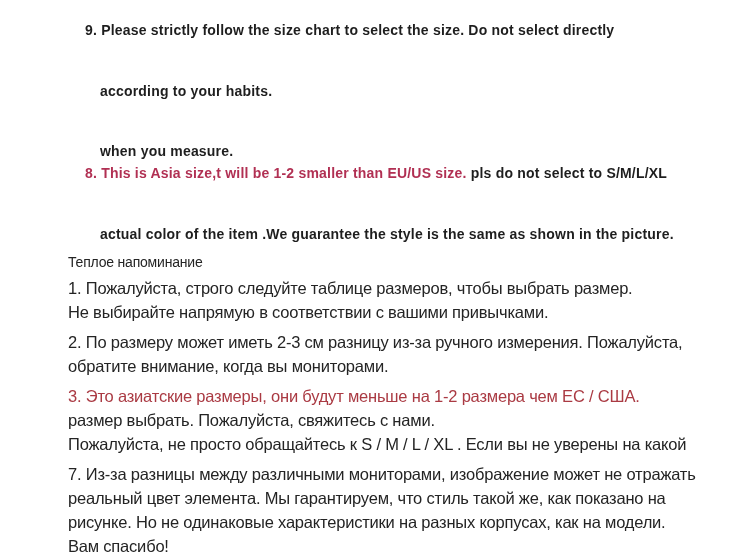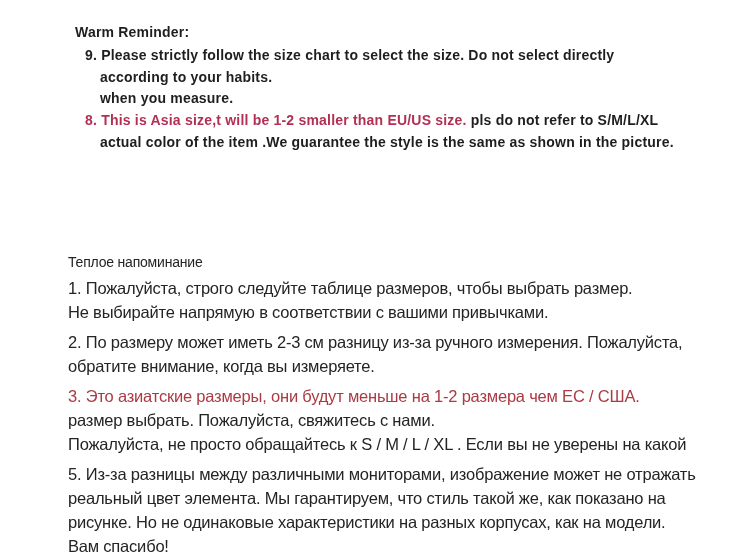--- a/index.html
+++ b/index.html
@@ -19,21 +19,21 @@
     top: 20px;
     width: 650px;
     color: var(--english-text, #1e1e1e);
     font-size: 14px;
     font-weight: bold;
     letter-spacing: 0.2px;
     line-height: 21.7px;
   }
   .en-title { line-height: 25px; }
   .english .line.indent-1 { margin-left: 10px; }
-  .english .line.indent-2 { margin-left: 25px; }
+  .english .line.indent-2 { margin-left: 25px; margin-top: 39px; }
   .english .red { color: var(--english-red, #b13053); }
 
   
   .russian {
     position: absolute;
     left: 68px;
     top: 248px;
     width: 660px;
     color: var(--russian-text, #242424);
     font-size: 16.5px;
@@ -43,48 +43,47 @@
   .ru-title { line-height: 28px; font-size: 14px; }
   .ru-para { margin-bottom: 6px; }
   .russian .red { color: var(--russian-red, #aa3a43); }
 </style>
 </head>
 <body>
 
 <div class="page">
 
   <div class="english">
-    <div class="en-title">Warm Reminder:</div>
     <div id="en-lines">
         <div class="line indent-1"><span>9. Please strictly follow the size chart to select the size. Do not select directly</span></div>
         <div class="line indent-2"><span>according to your habits.</span></div>
         <div class="line indent-2"><span>when you measure.</span></div>
-        <div class="line indent-1"><span class="red">8. This is Asia size,t will be 1-2 smaller than EU/US size.</span><span> pls do not refer to S/M/L/XL</span></div>
+        <div class="line indent-1"><span class="red">8. This is Asia size,t will be 1-2 smaller than EU/US size.</span><span> pls do not select to S/M/L/XL</span></div>
         <div class="line indent-2"><span>actual color of the item .We guarantee the style is the same as shown in the picture.</span></div>
       </div>
   </div>
 
   <div class="russian">
     <div class="ru-title">Теплое напоминание</div>
     <div id="ru-paragraphs">
         <div class="ru-para">
           <div class="line"><span>1. Пожалуйста, строго следуйте таблице размеров, чтобы выбрать размер.</span></div>
           <div class="line"><span>Не выбирайте напрямую в соответствии с вашими привычками.</span></div>
         </div>
         <div class="ru-para">
           <div class="line"><span>2. По размеру может иметь 2-3 см разницу из-за ручного измерения. Пожалуйста,</span></div>
-          <div class="line"><span>обратите внимание, когда вы измеряете.</span></div>
+          <div class="line"><span>обратите внимание, когда вы мониторами.</span></div>
         </div>
         <div class="ru-para">
           <div class="line"><span class="red">3. Это азиатские размеры, они будут меньше на 1-2 размера чем ЕС / США.</span></div>
           <div class="line"><span>размер выбрать. Пожалуйста, свяжитесь с нами.</span></div>
           <div class="line"><span>Пожалуйста, не просто обращайтесь к S / M / L / XL . Если вы не уверены на какой</span></div>
         </div>
         <div class="ru-para">
-          <div class="line"><span>5. Из-за разницы между различными мониторами, изображение может не отражать</span></div>
+          <div class="line"><span>7. Из-за разницы между различными мониторами, изображение может не отражать</span></div>
           <div class="line"><span>реальный цвет элемента. Мы гарантируем, что стиль такой же, как показано на</span></div>
           <div class="line"><span>рисунке. Но не одинаковые характеристики на разных корпусах, как на модели.</span></div>
           <div class="line"><span>Вам спасибо!</span></div>
         </div>
       </div>
   </div>
 
 </div>
 
 </body></html>

